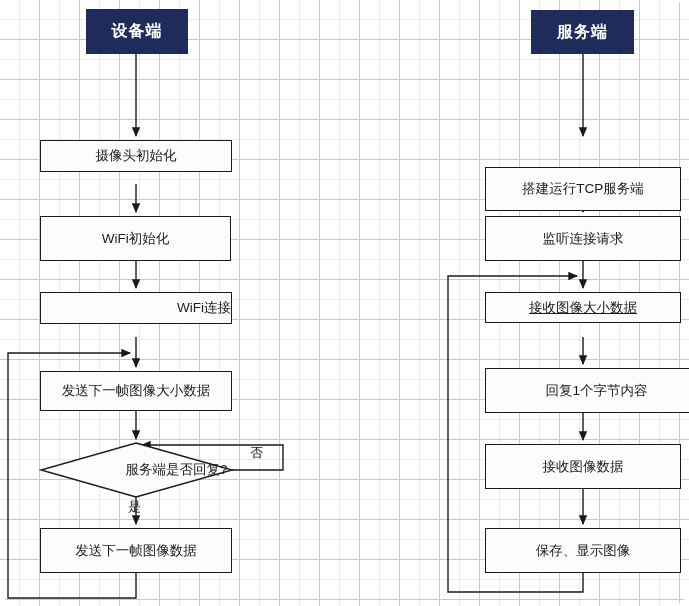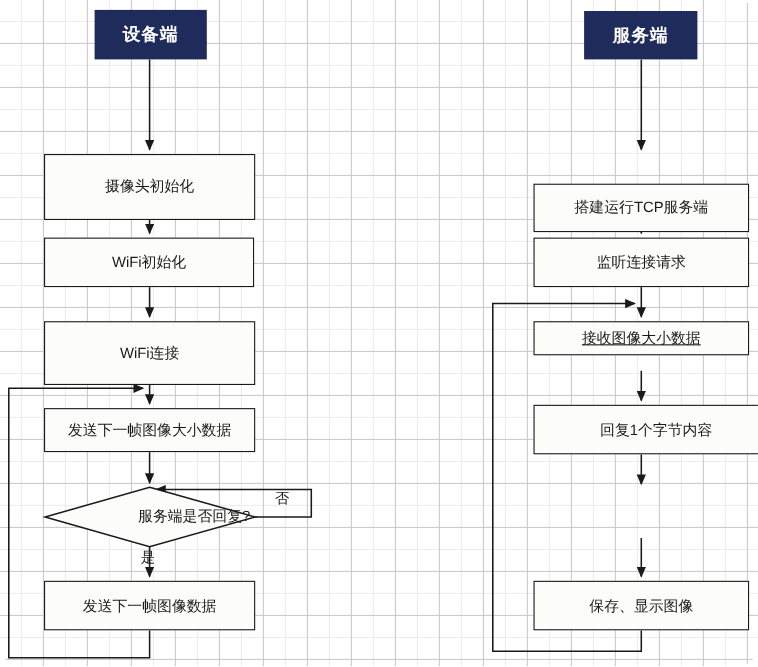--- a/index.html
+++ b/index.html
@@ -113,29 +113,29 @@
 
     </g>
 
     <polygon points="136,443 232,470 136,497 41,470" fill="#fcfcfa" stroke="#1a1a1a" stroke-width="1.4"></polygon>
   </svg>
 
   <div class="hdr" style="left:86px;top:9px;width:102px;height:45px;">
     <span>设备端</span>
   </div>
 
-  <div class="node" style="left:40px;top:140px;width:192px;height:60px;">
+  <div class="node" style="left:40px;top:140px;width:192px;height:32px;">
     <span>摄像头初始化</span>
   </div>
 
   <div class="node" style="left:40px;top:216px;width:191px;height:45px;justify-content:center;">
     <span>WiFi初始化</span>
   </div>
 
-  <div class="node" style="left:40px;top:292px;width:192px;height:58px;">
+  <div class="node" style="left:40px;top:292px;width:192px;height:32px;justify-content:flex-end;">
     <span>WiFi连接</span>
   </div>
 
   <div class="node" style="left:40px;top:371px;width:192px;height:40px;">
     <span>发送下一帧图像大小数据</span>
   </div>
 
   <div class="diamond-wrap" style="left:41px;top:443px;width:191px;height:54px;">
     <span class="dlabel">服务端是否回复?</span>
   </div>
@@ -161,18 +161,21 @@
   </div>
 
   <div class="node" style="left:485px;top:292px;width:196px;height:31px;text-decoration:underline;">
     <span>接收图像大小数据</span>
   </div>
 
   <div class="node" style="left:485px;top:368px;width:223px;height:45px;">
     <span>回复1个字节内容</span>
   </div>
 
+  <div class="node" style="left:485px;top:444px;width:196px;height:45px;">
+    <span>接收图像数据</span>
+  </div>
 
   <div class="node" style="left:485px;top:528px;width:196px;height:45px;">
     <span>保存、显示图像</span>
   </div>
 
 </div>
 
 </body></html>

